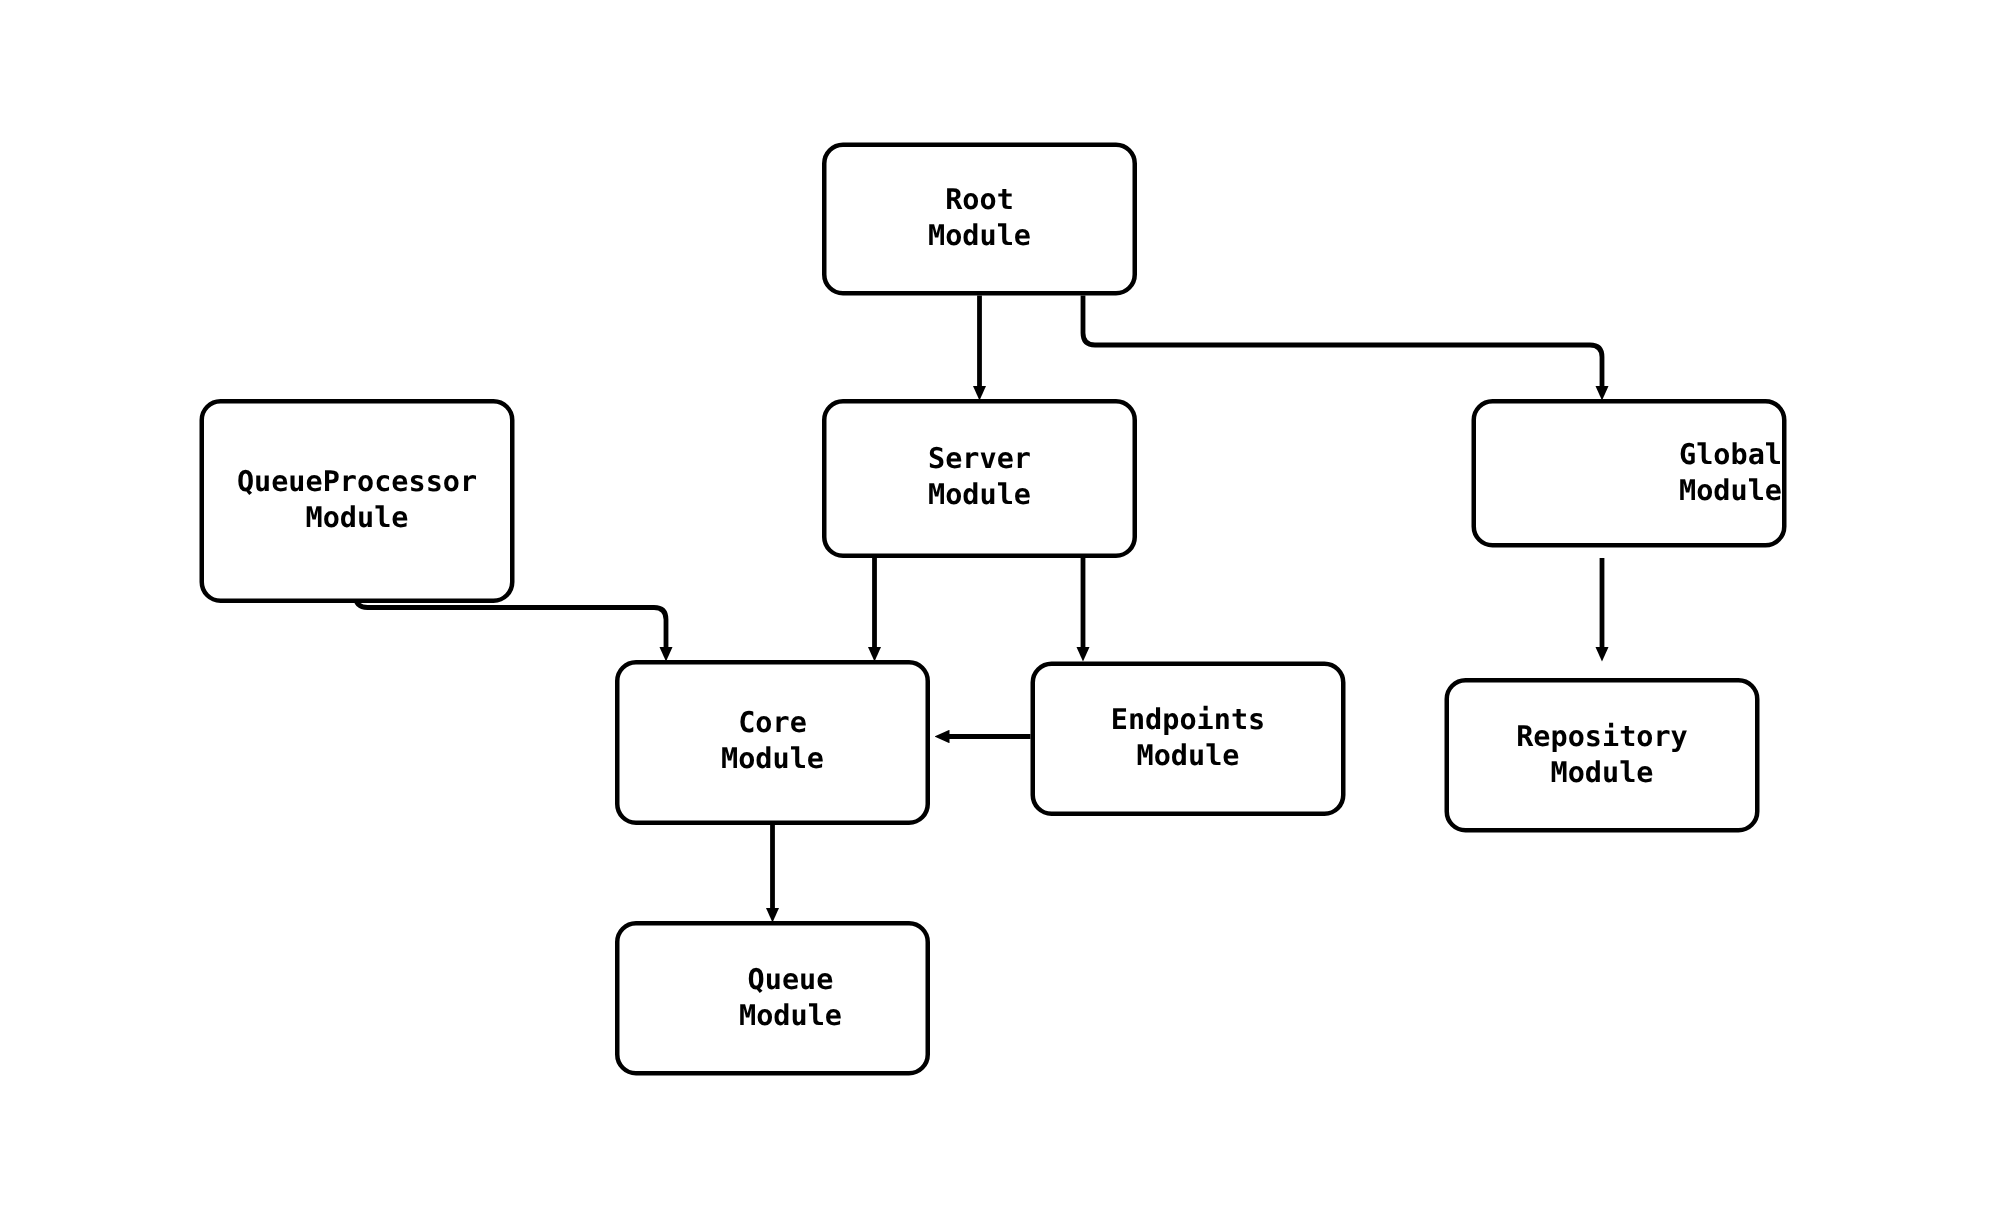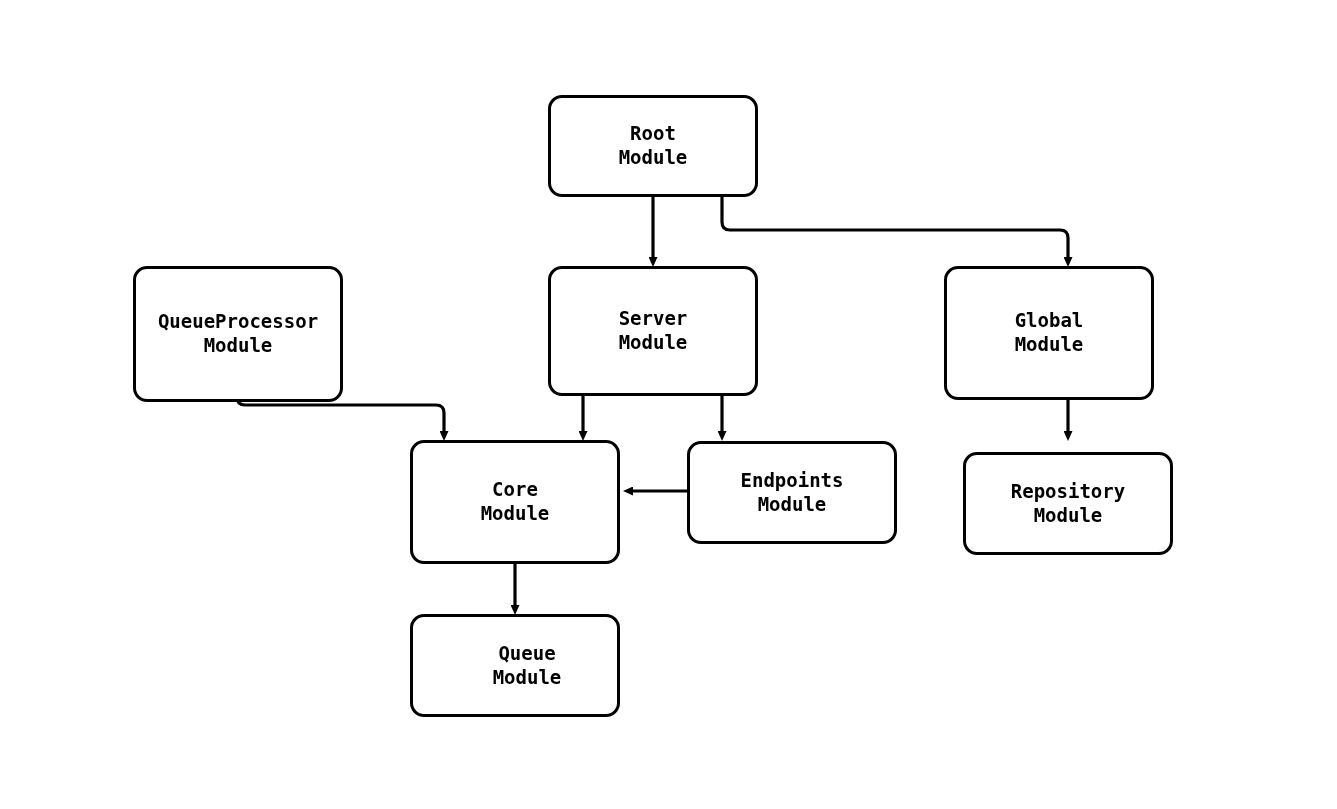--- a/index.html
+++ b/index.html
@@ -73,29 +73,29 @@
 
   <div id="nodes-group">
       <div class="node" style="left: 548px; top: 95px; width: 210px; height: 102px; background: rgb(255, 255, 255); border-color: rgb(0, 0, 0);">
         <div class="node-label">Root
 Module</div>
       </div>
       <div class="node" style="left: 133px; top: 266px; width: 210px; height: 136px; background: rgb(255, 255, 255); border-color: rgb(0, 0, 0);">
         <div class="node-label">QueueProcessor
 Module</div>
       </div>
-      <div class="node" style="left: 548px; top: 266px; width: 210px; height: 130px; background: rgb(255, 255, 255); border-color: rgb(0, 0, 0);">
+      <div class="node" style="left: 548px; top: 266px; width: 210px; height: 106px; background: rgb(255, 255, 255); border-color: rgb(0, 0, 0);">
         <div class="node-label">Server
 Module</div>
       </div>
-      <div class="node" style="left: 944px; top: 266px; width: 210px; height: 134px; background: rgb(255, 255, 255); border-color: rgb(0, 0, 0);">
+      <div class="node" style="left: 981px; top: 266px; width: 210px; height: 99px; background: rgb(255, 255, 255); border-color: rgb(0, 0, 0); justify-content: flex-end;">
         <div class="node-label">Global
 Module</div>
       </div>
-      <div class="node" style="left: 410px; top: 440px; width: 210px; height: 124px; background: rgb(255, 255, 255); border-color: rgb(0, 0, 0);">
+      <div class="node" style="left: 410px; top: 440px; width: 210px; height: 110px; background: rgb(255, 255, 255); border-color: rgb(0, 0, 0);">
         <div class="node-label">Core
 Module</div>
       </div>
       <div class="node" style="left: 687px; top: 441px; width: 210px; height: 103px; background: rgb(255, 255, 255); border-color: rgb(0, 0, 0);">
         <div class="node-label">Endpoints
 Module</div>
       </div>
       <div class="node" style="left: 963px; top: 440px; width: 210px; height: 103px; background: rgb(255, 255, 255); border-color: rgb(0, 0, 0); margin-top: 12px;">
         <div class="node-label">Repository
 Module</div>

